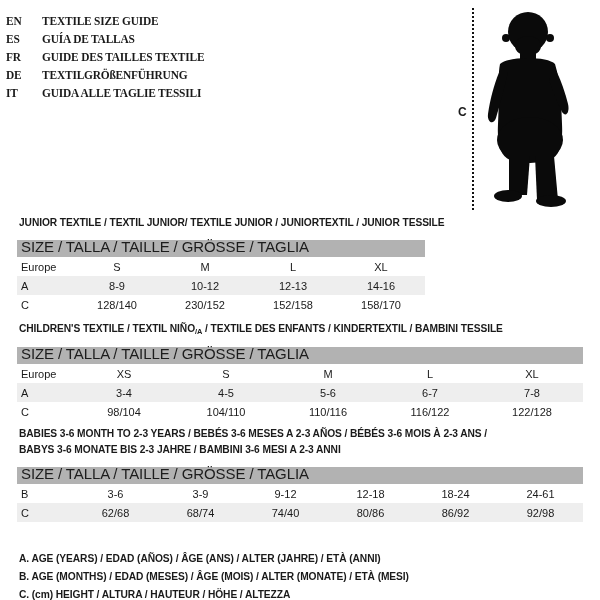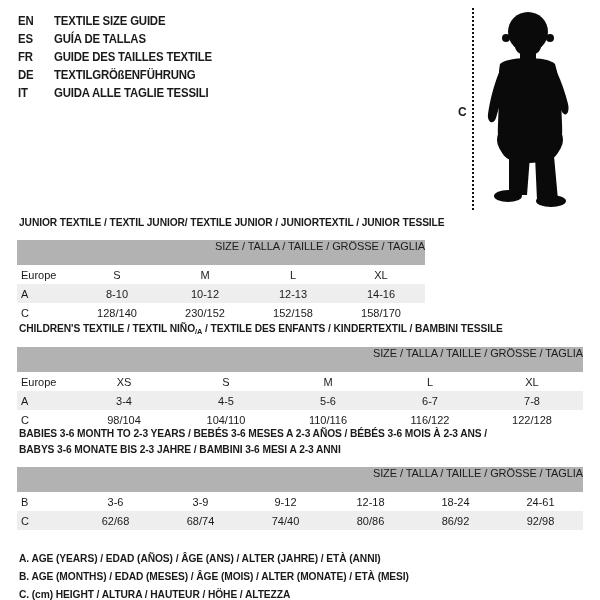--- a/index.html
+++ b/index.html
@@ -10,21 +10,21 @@
     --silhouette:#0a0a0a;
   }
   html,body{margin:0;padding:0;}
   body{
     width:600px;height:600px;position:relative;overflow:hidden;
     background:var(--page-bg);color:var(--text);
     font-family:"Liberation Sans", sans-serif;
   }
 
   
-  .lang-list{position:absolute;left:18px;top:12px;}
+  .lang-list{position:absolute;left:6px;top:12px;font-family:Liberation Serif, serif;}
   .lang-row{display:flex;height:18px;align-items:center;font-weight:bold;font-size:12px;letter-spacing:-0.2px;transform:scaleX(.95);transform-origin:left center;white-space:nowrap;}
   .lang-code{width:38px;flex:none;}
 
   
   .figure{position:absolute;left:450px;top:0;width:150px;height:215px;}
   .measure-line{position:absolute;left:22px;top:8px;height:202px;width:0;border-left:2px dotted #111;}
   .measure-label{position:absolute;left:8px;top:105px;font-weight:bold;font-size:12px;}
   .figure svg{position:absolute;left:28px;top:4px;}
 
   
@@ -32,21 +32,21 @@
   .t1{top:216px;}
   .t2{top:322px;}
   .t3{top:425px;line-height:16px;}
   .sub{font-size:8px;vertical-align:-2px;}
 
   
   .sizetable{position:absolute;left:17px;}
   .t-junior{top:240px;width:408px;}
   .t-children{top:347px;width:566px;}
   .t-babies{top:467px;width:566px;}
-  .size-bar{height:25px;line-height:13px;background:var(--table-header-bg);font-size:11px;padding-left:4px;letter-spacing:-0.1px;color:#1c1c1c;text-align:right;}
+  .size-bar{height:17px;line-height:13px;background:var(--table-header-bg);font-size:15px;padding-left:4px;letter-spacing:-0.1px;color:#1c1c1c;}
   .trow{display:flex;height:19px;align-items:center;font-size:11px;}
   .trow.alt{background:var(--row-alt-bg);}
   .tlabel{width:52px;padding-left:4px;flex:none;}
   .tcell{flex:1;text-align:center;}
 
   
   .legend{position:absolute;left:19px;top:549px;}
   .legend-line{font-weight:bold;font-size:11px;line-height:18px;letter-spacing:-0.1px;transform:scaleX(.93);transform-origin:left center;white-space:nowrap;}
 </style>
 </head>
@@ -107,21 +107,21 @@
     <div class="rows">
         <div class="trow">
           <span class="tlabel">Europe</span>
           <span class="tcell">S</span>
           <span class="tcell">M</span>
           <span class="tcell">L</span>
           <span class="tcell">XL</span>
         </div>
         <div class="trow alt">
           <span class="tlabel">A</span>
-          <span class="tcell">8-10</span>
+          <span class="tcell">8-9</span>
           <span class="tcell">10-12</span>
           <span class="tcell">12-13</span>
           <span class="tcell">14-16</span>
         </div>
         <div class="trow">
           <span class="tlabel">C</span>
           <span class="tcell">128/140</span>
           <span class="tcell">230/152</span>
           <span class="tcell">152/158</span>
           <span class="tcell">158/170</span>

